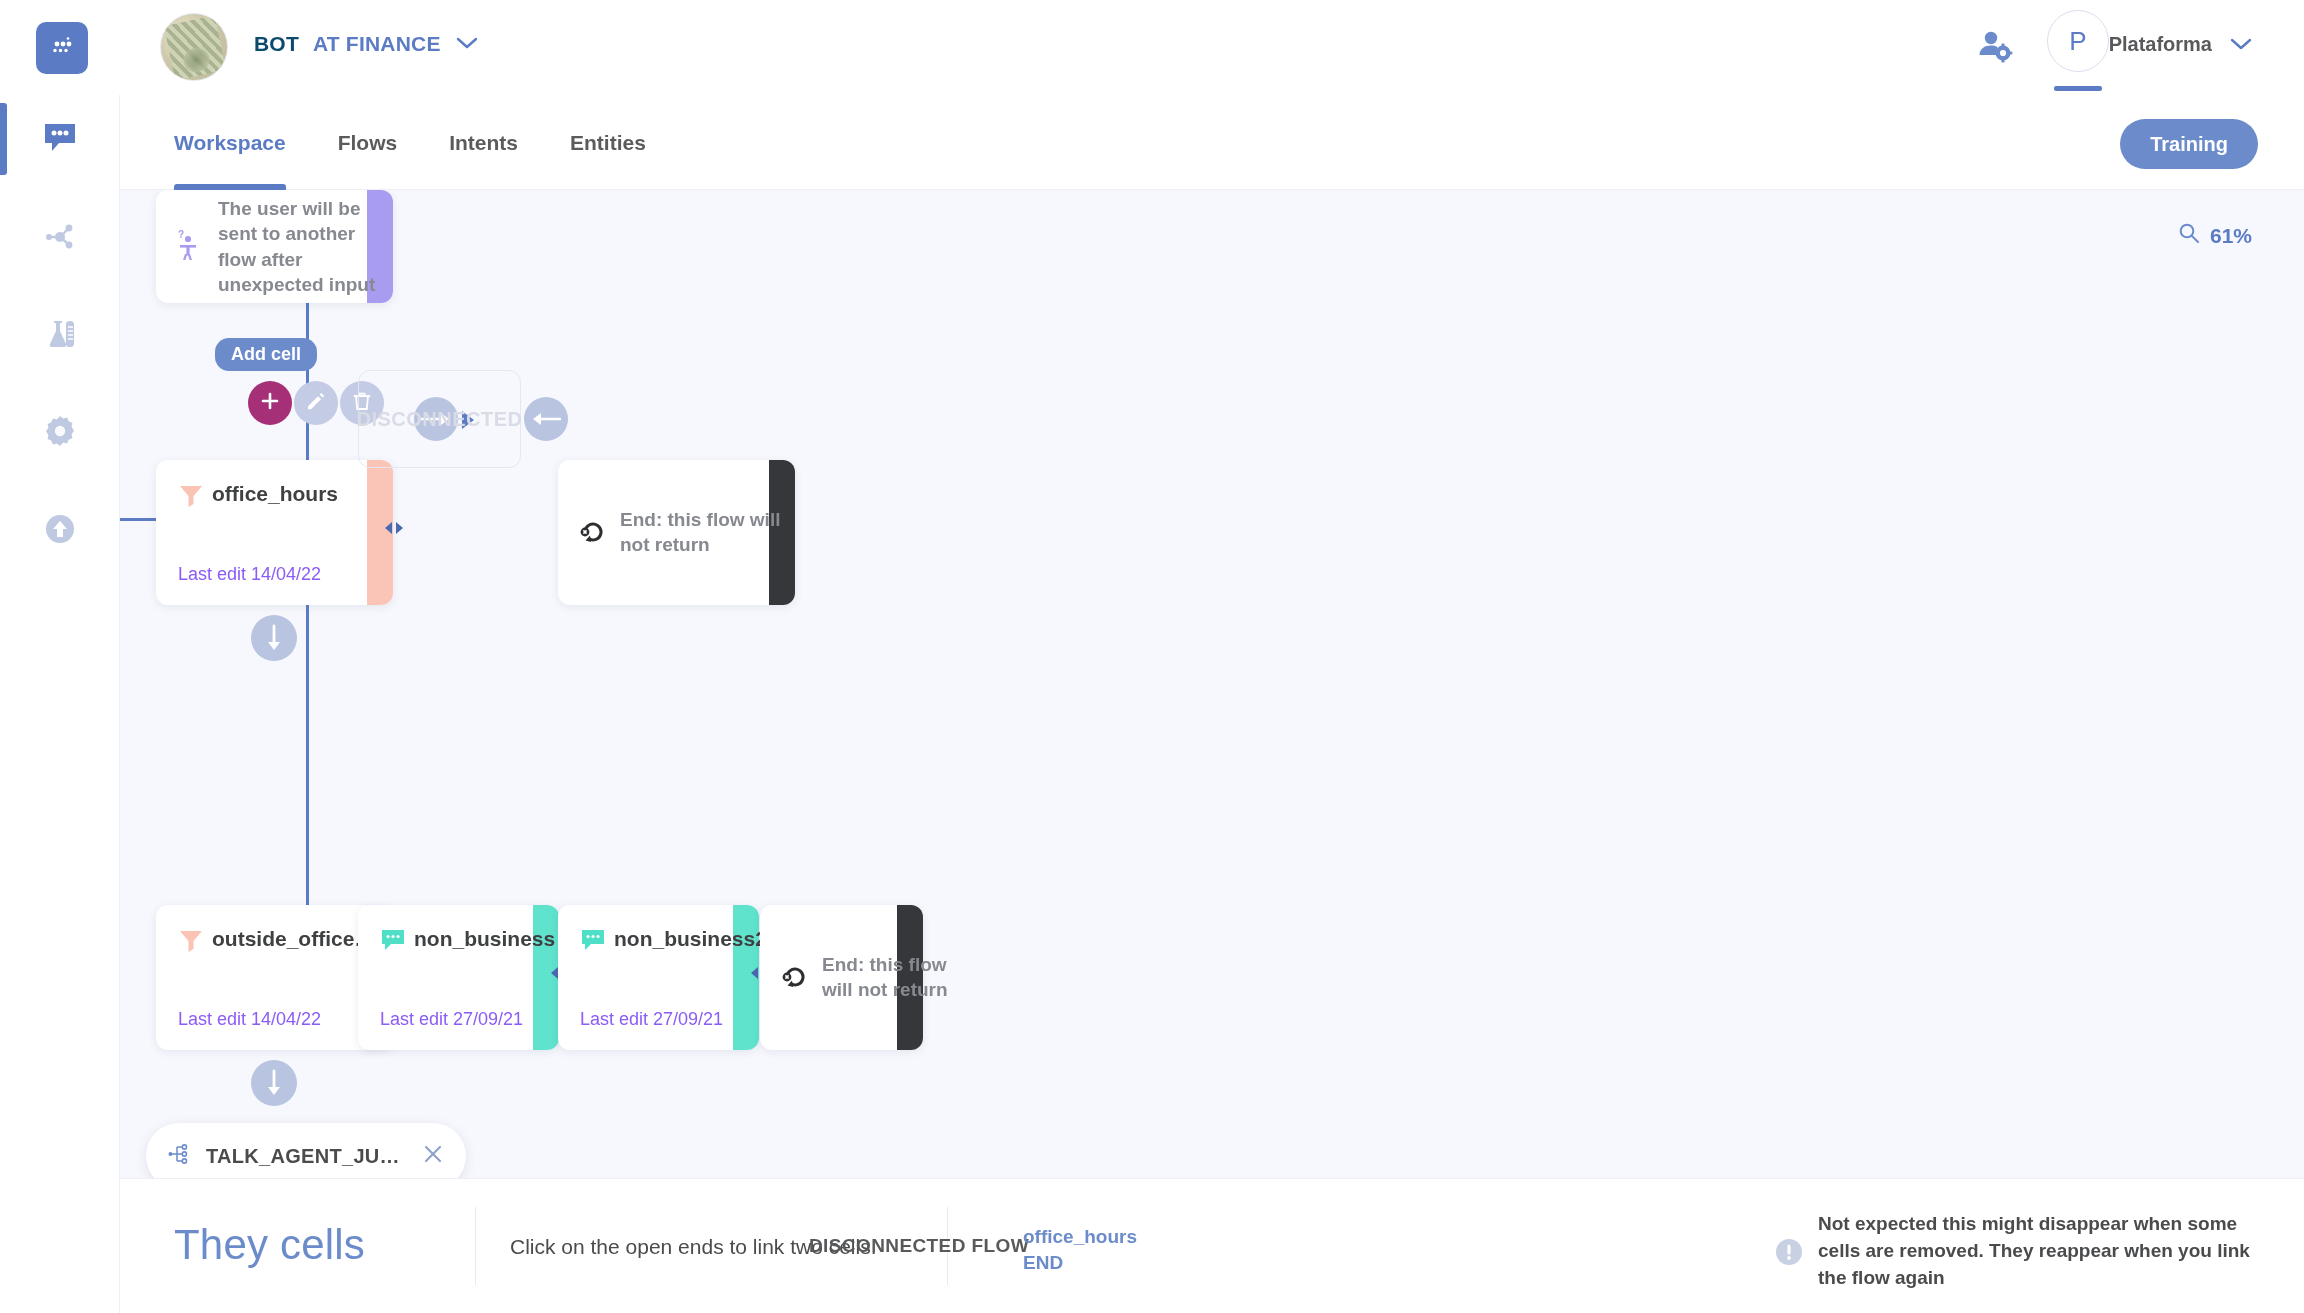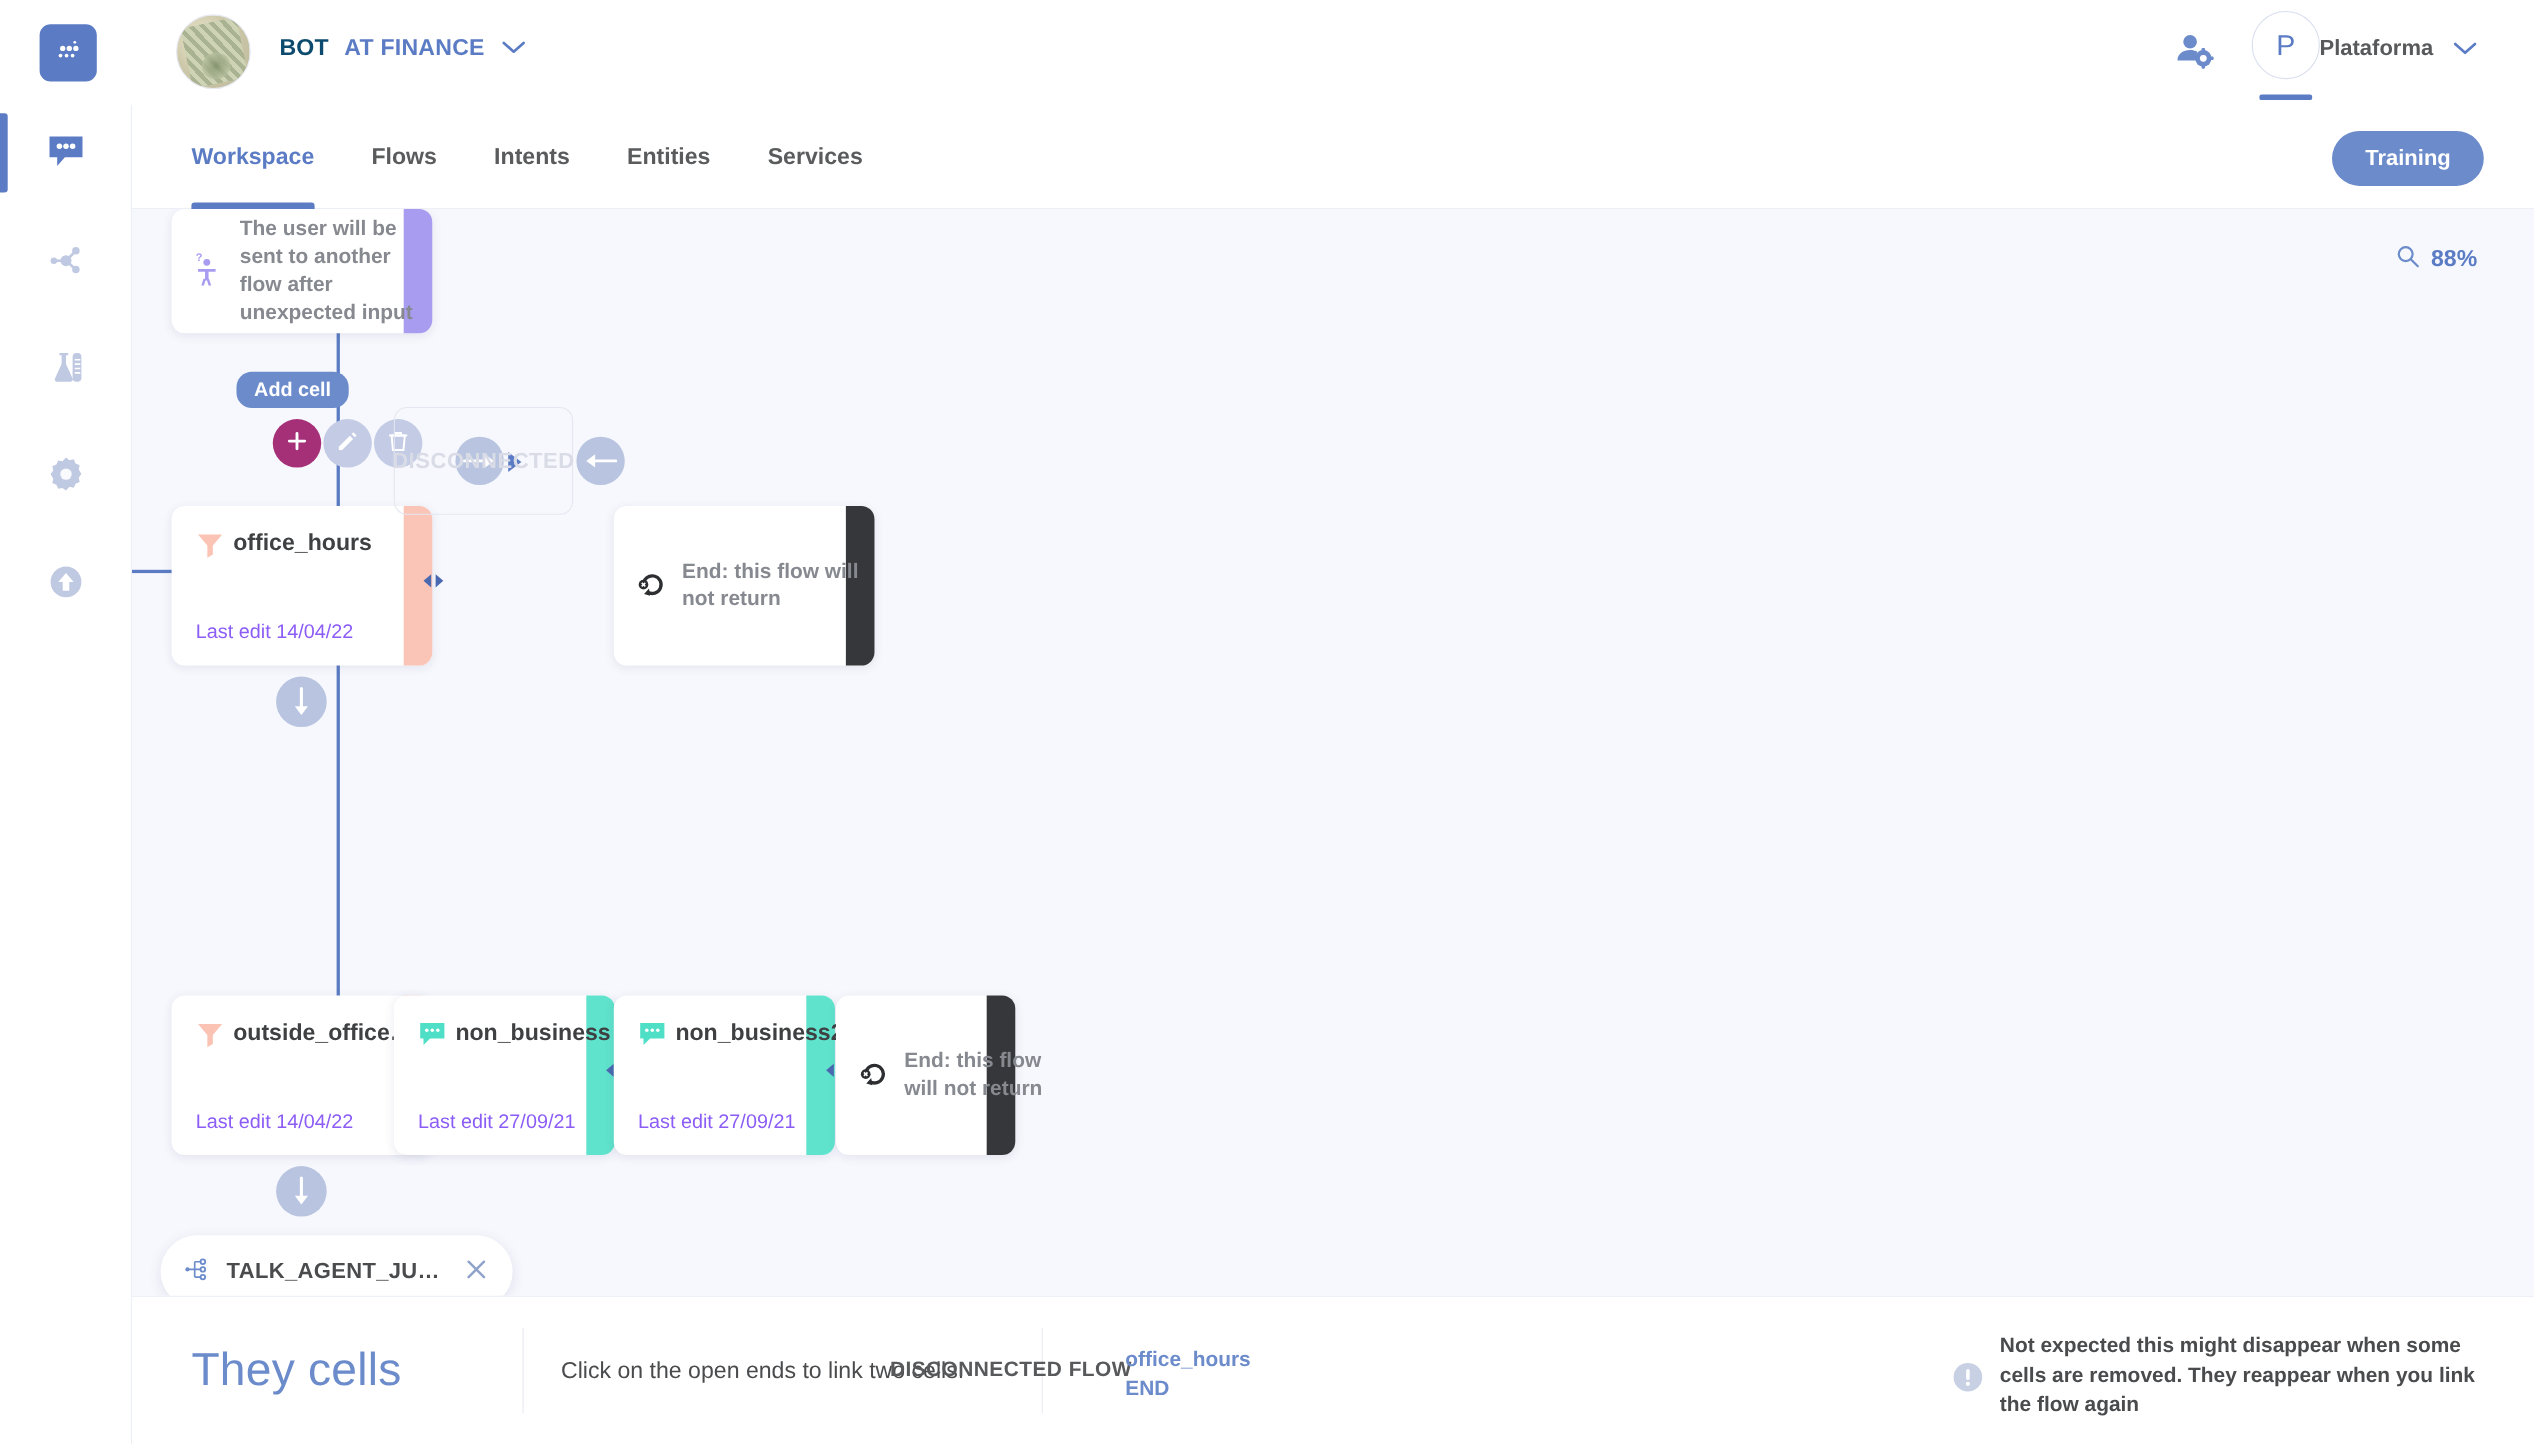--- a/index.html
+++ b/index.html
@@ -338,35 +338,34 @@
       </span>
     </div>
   </div>
 
   <div class="tabbar">
     <div class="tabs">
       <div class="tab active">Workspace</div>
       <div class="tab">Flows</div>
       <div class="tab">Intents</div>
       <div class="tab">Entities</div>
-      <div class="tab">Services</div>
     </div>
     <button class="training-btn">Training</button>
   </div>
 
   <div class="canvas">
 
     <div class="zoom-ind">
       <span>
         <svg width="22" height="22" viewBox="0 0 22 22">
             <circle cx="9" cy="9" r="6.3" fill="none" stroke="#6b8bcb" stroke-width="2"></circle>
             <line x1="13.6" y1="13.6" x2="20" y2="20" stroke="#6b8bcb" stroke-width="2" stroke-linecap="round"></line>
           </svg>
       </span>
-      <span>88%</span>
+      <span>61%</span>
     </div>
 
     <div class="conn conn-v" style="left: 186px; top: 74px; height: 703px;"></div>
 
     <div class="conn conn-h" style="left: 186px; top: 74px; width: 50px;"></div>
     <div class="arrowhead" style="left: 232px; top: 66px;"></div>
 
     <div class="conn conn-h" style="left: 0px; top: 328px; width: 236px;"></div>
     <div class="arrowhead" style="left: 232px; top: 320px;"></div>
 

